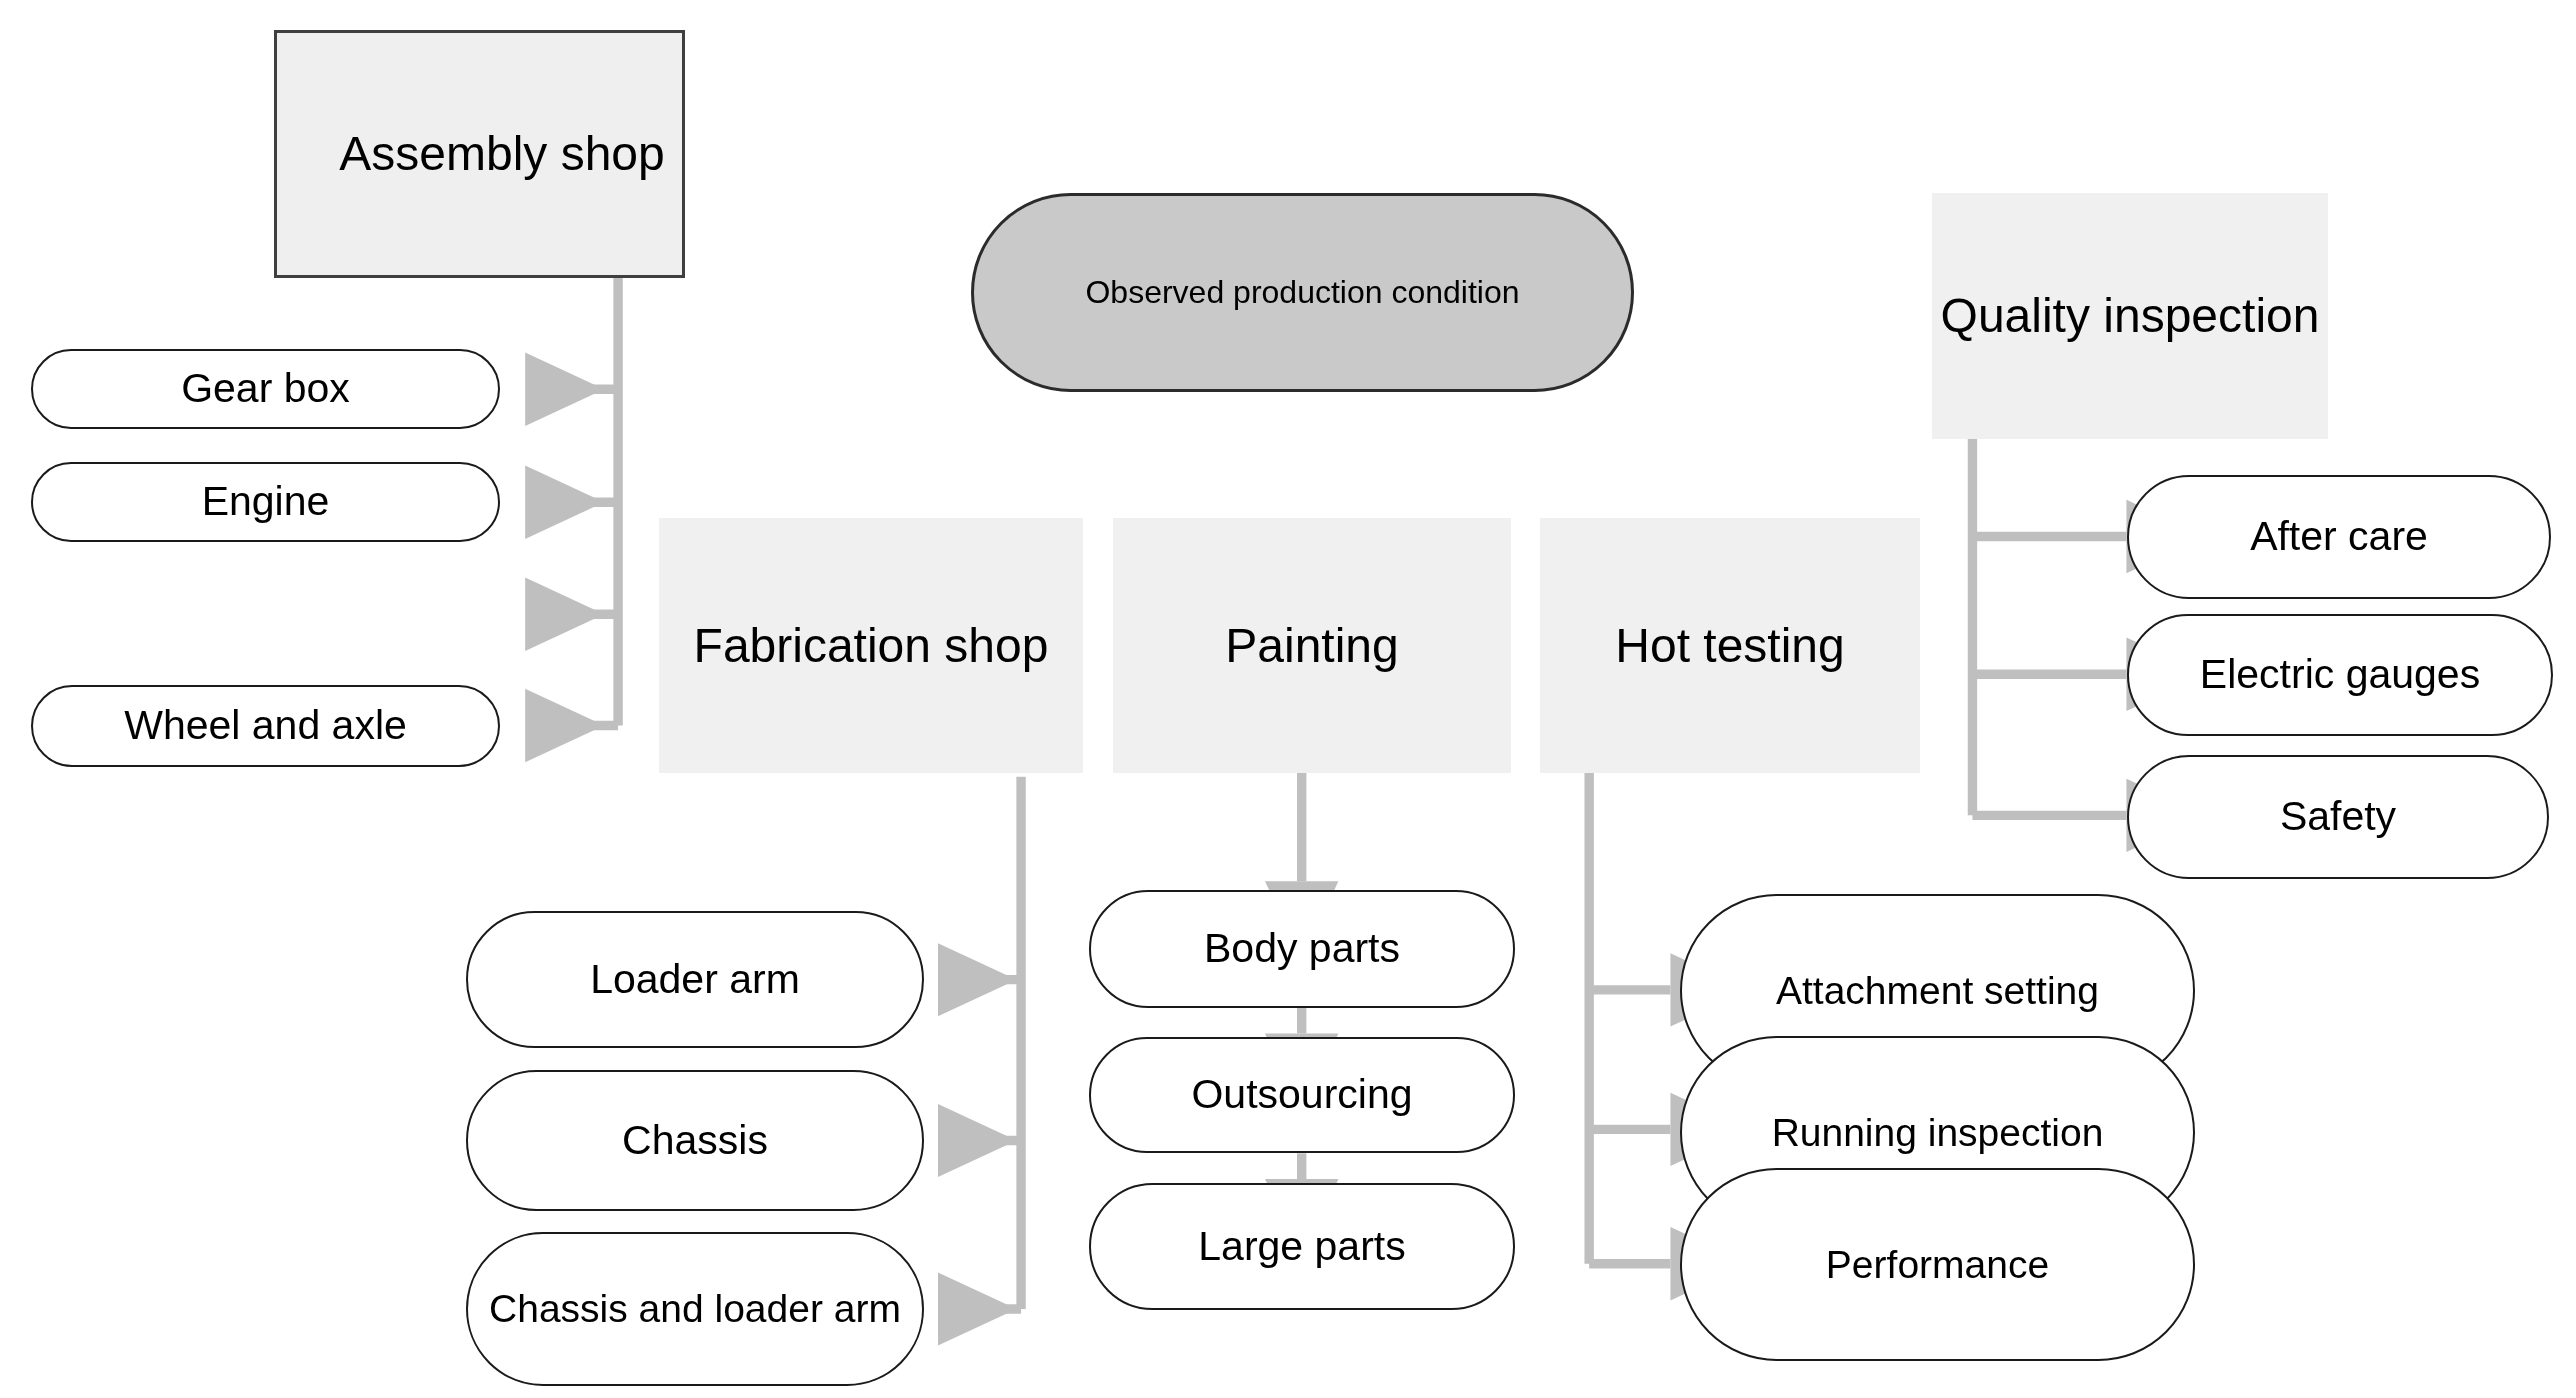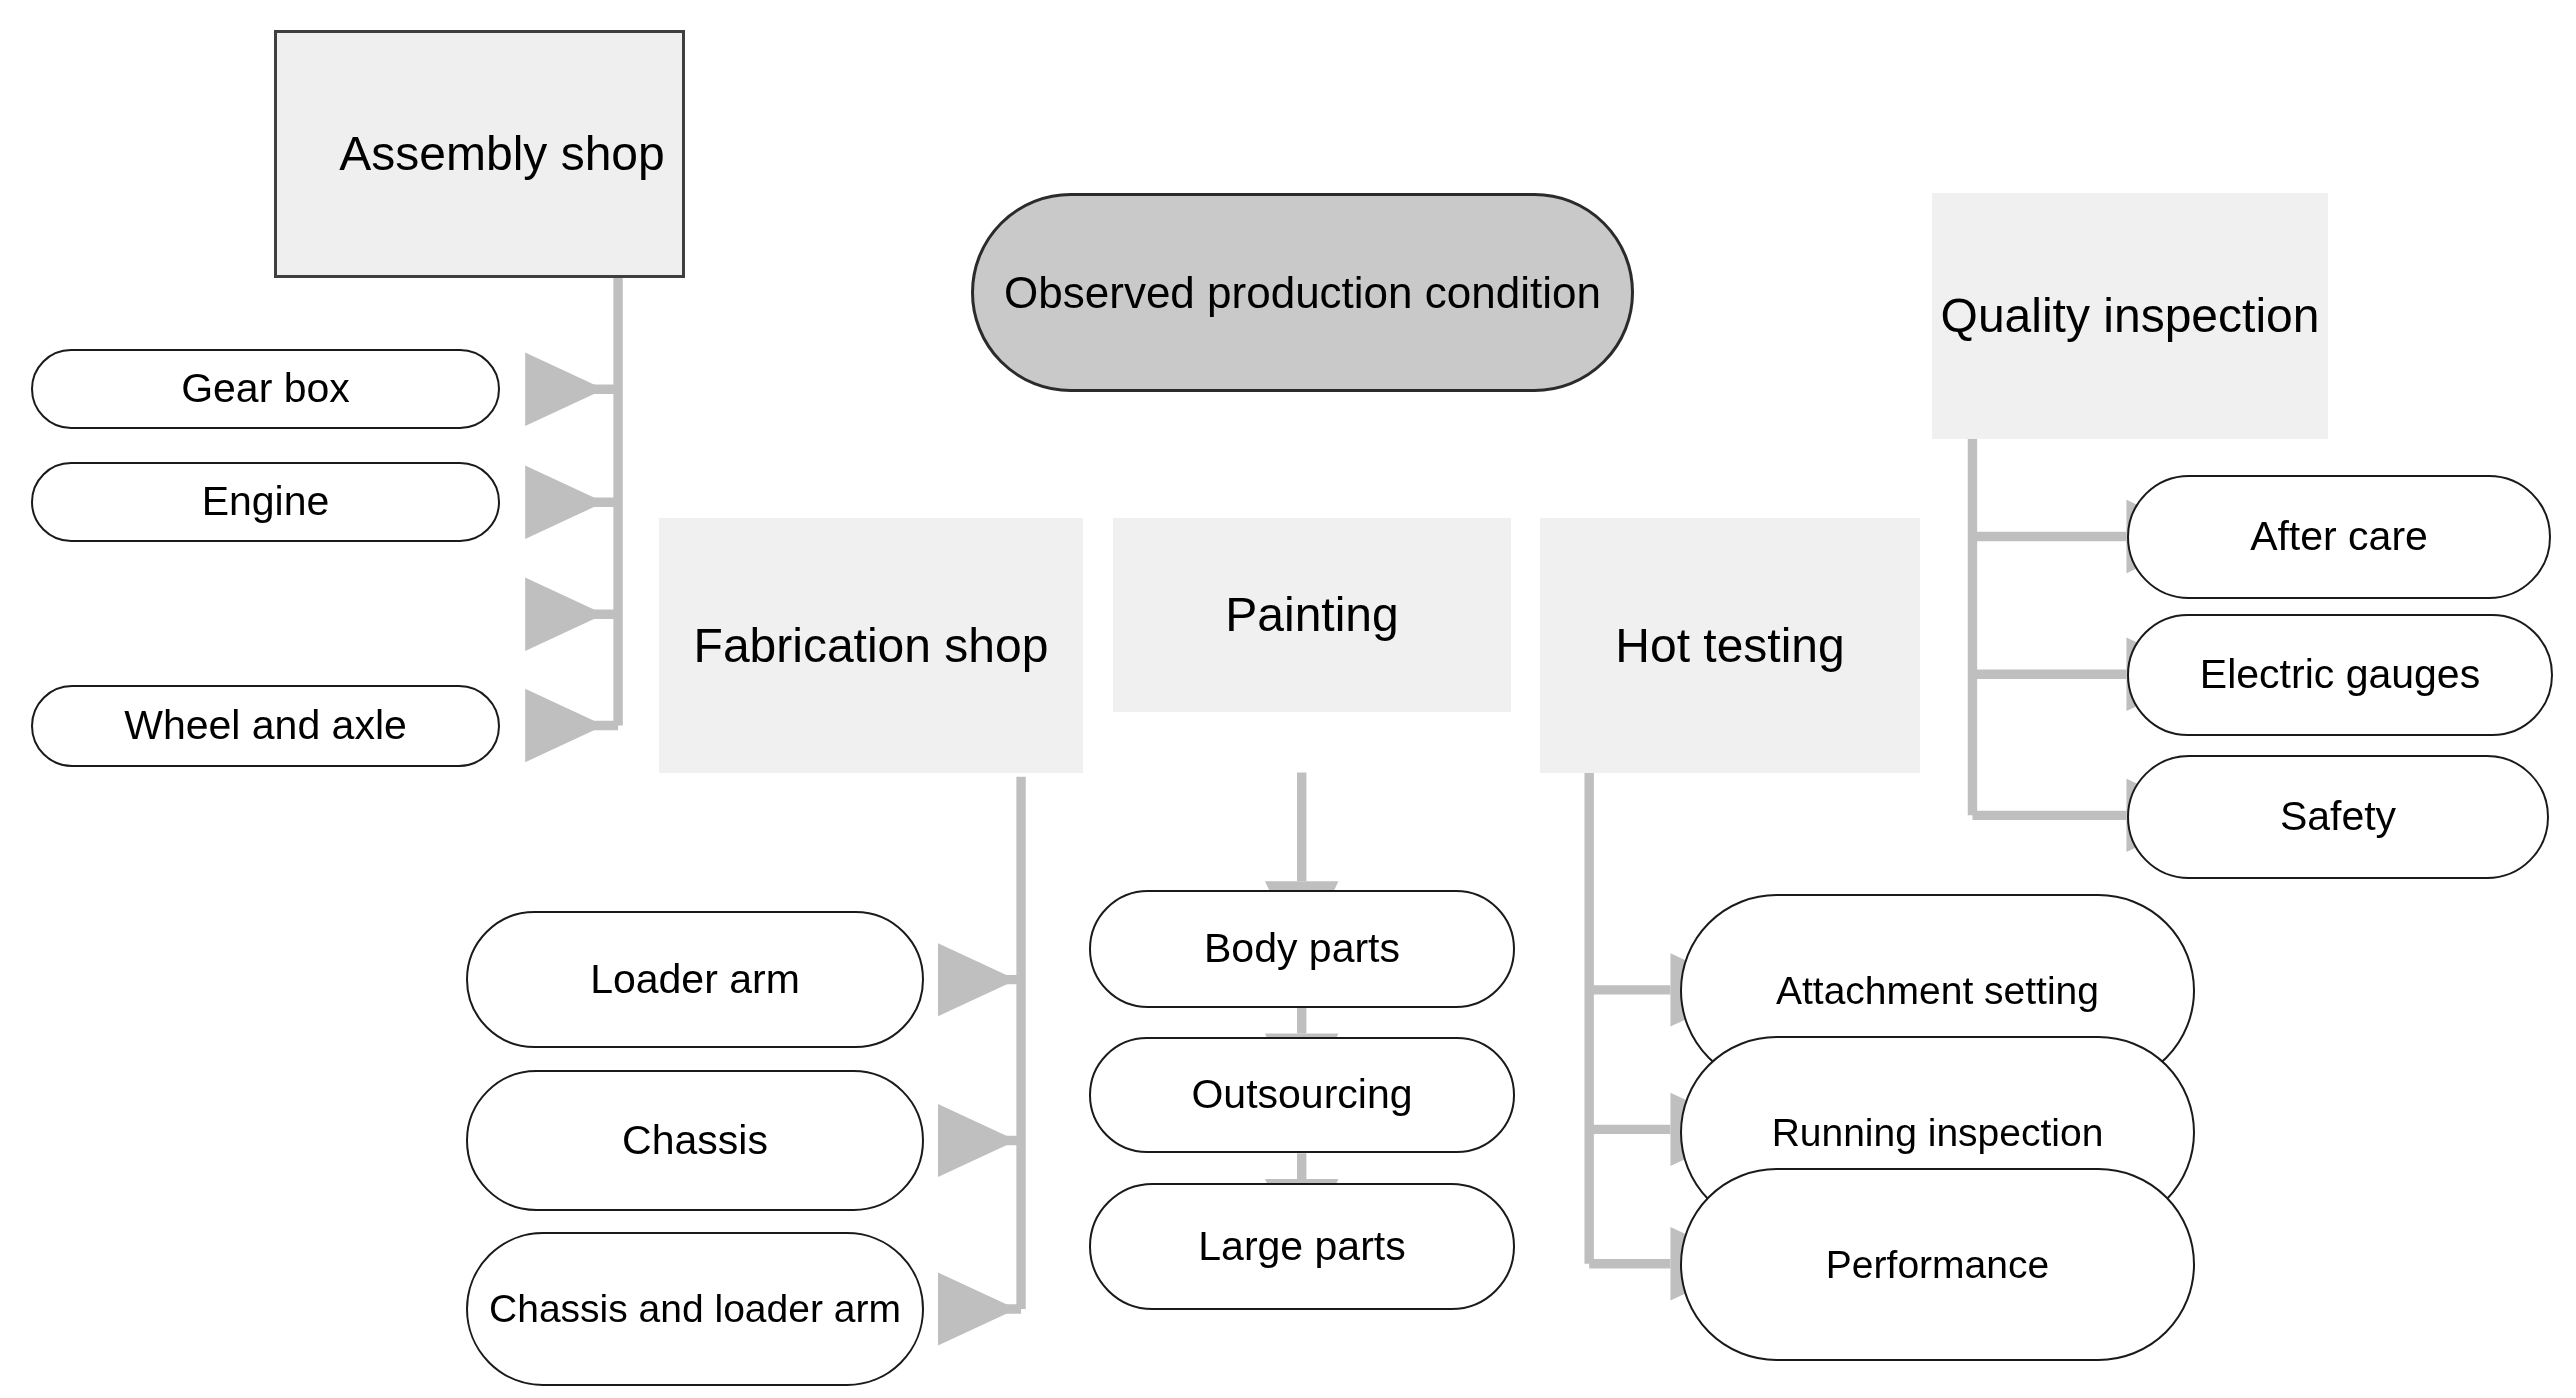--- a/index.html
+++ b/index.html
@@ -10,21 +10,21 @@
   .node{position:absolute;box-sizing:border-box;display:flex;align-items:center;
         justify-content:center;text-align:center;color:#000000;line-height:1.12;}
 
   
   .hdr{background:#f0f0f0;border:none;font-size:48px;}
 
   
   .rect-bordered{background:#efefef;border:3.4px solid #3f3f3f;font-size:48px;}
 
   
-  .pill-main{background:#c9c9c9;border:3.4px solid #2b2b2b;border-radius:855px;font-size:44px;}
+  .pill-main{background:#c9c9c9;border:3.4px solid #2b2b2b;border-radius:855px;font-size:32px;}
 
   
   .pill{background:#ffffff;border:2.6px solid #1a1a1a;border-radius:855px;font-size:41px;}
   .pill.sm{font-size:39px;}
 </style>
 </head>
 <body>
 
 <div id="stage">
 
@@ -95,21 +95,21 @@
   <div class="node pill" style="left:466px;top:911px;width:458px;height:137px;">
     <span>Loader arm</span>
   </div>
   <div class="node pill" style="left:466px;top:1070px;width:458px;height:141px;">
     <span>Chassis</span>
   </div>
   <div class="node pill sm" style="left:466px;top:1232px;width:458px;height:154px;">
     <span>Chassis and loader arm</span>
   </div>
 
-  <div class="node hdr" style="left:1113px;top:518px;width:398px;height:194px;">
+  <div class="node hdr" style="left:1113px;top:518px;width:398px;height:255px;">
     <span>Painting</span>
   </div>
 
   <div class="node pill" style="left:1089px;top:890px;width:426px;height:118px;">
     <span>Body parts</span>
   </div>
   <div class="node pill" style="left:1089px;top:1037px;width:426px;height:116px;">
     <span>Outsourcing</span>
   </div>
   <div class="node pill" style="left:1089px;top:1183px;width:426px;height:127px;">

